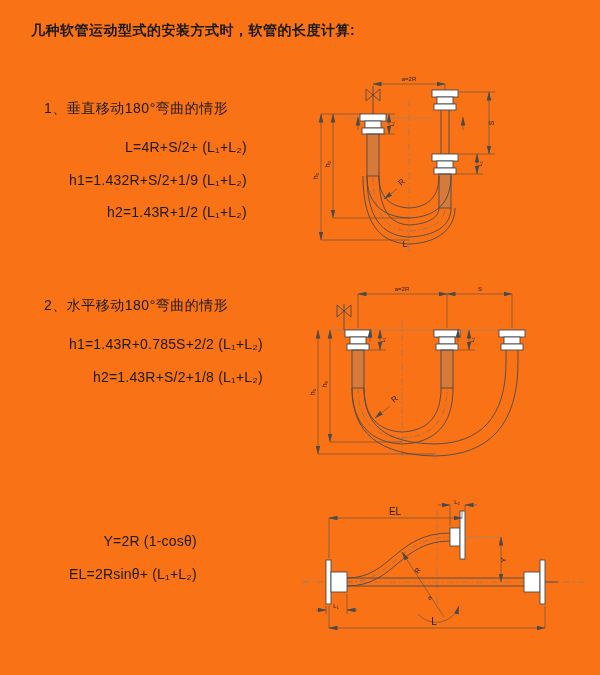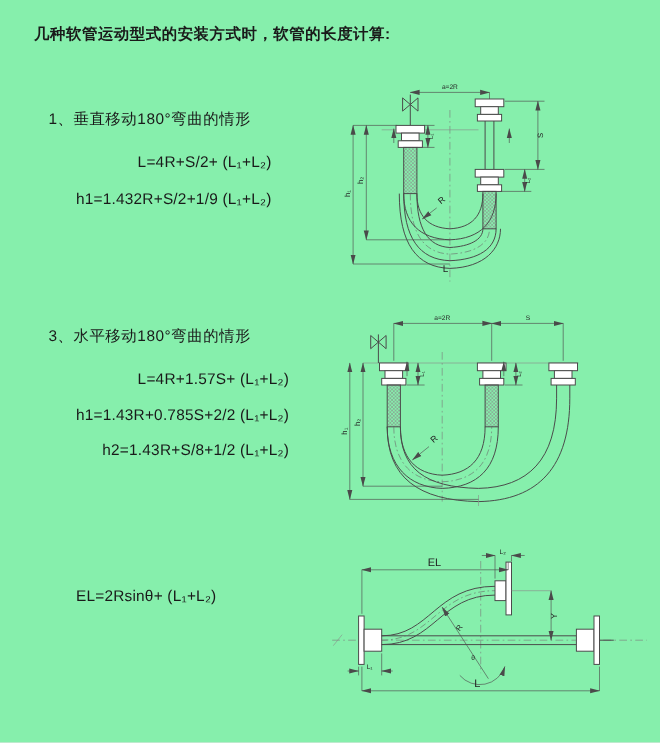--- a/index.html
+++ b/index.html
@@ -1,17 +1,17 @@
 <!DOCTYPE html>
 <html><head>
 <meta charset="utf-8">
 <style>
   html,body{margin:0;padding:0;background:#e8e8e8;}
   .page{
-    position:relative;width:600px;height:675px;background:#86efac;
+    position:relative;width:600px;height:675px;background:#f97316;
     font-family:"Liberation Sans","DejaVu Sans",sans-serif;color:#1a1a1a;
     overflow:hidden;margin:0 auto;
   }
   .title{
     position:absolute;left:31px;top:22px;font-size:14px;font-weight:bold;
     letter-spacing:0.5px;white-space:nowrap;
   }
   .section{position:absolute;left:44px;}
   .heading{font-size:14px;font-weight:normal;letter-spacing:0.5px;white-space:nowrap;}
   .formulas{margin-left:25px;margin-top:13px;}
@@ -35,34 +35,35 @@
 
 <div class="page">
 
   <div class="title">几种软管运动型式的安装方式时，软管的长度计算:</div>
 
   <div class="section" style="top:100px">
     <div class="heading">1、垂直移动180°弯曲的情形</div>
     <div class="formulas">
       <div class="formula">L=4R+S/2+ (L₁+L₂)</div>
       <div class="formula">h1=1.432R+S/2+1/9 (L₁+L₂)</div>
+      <div class="formula">h2=1.43R+1/2 (L₁+L₂)</div>
     </div>
   </div>
 
   <div class="section" style="top:297px">
-    <div class="heading">3、水平移动180°弯曲的情形</div>
+    <div class="heading">2、水平移动180°弯曲的情形</div>
     <div class="formulas">
-      <div class="formula">L=4R+1.57S+ (L₁+L₂)</div>
       <div class="formula">h1=1.43R+0.785S+2/2 (L₁+L₂)</div>
-      <div class="formula">h2=1.43R+S/8+1/2 (L₁+L₂)</div>
+      <div class="formula">h2=1.43R+S/2+1/8 (L₁+L₂)</div>
     </div>
   </div>
 
   <div class="section" style="top:512px">
     <div class="formulas">
+      <div class="formula">Y=2R (1-cosθ)</div>
       <div class="formula">EL=2Rsinθ+ (L₁+L₂)</div>
     </div>
   </div>
 
   <svg class="diag" style="left:313px;top:70px" width="255" height="190" viewBox="0 0 255 190">
     <defs>
       <marker id="ar" orient="auto-start-reverse" markerWidth="9" markerHeight="6" refX="8.5" refY="3" markerUnits="userSpaceOnUse">
         <path d="M9,3 L0,0.7 L0,5.3 Z" fill="#4a4a4a"></path>
       </marker>
       <pattern id="braid" width="3.2" height="3.2" patternUnits="userSpaceOnUse">

